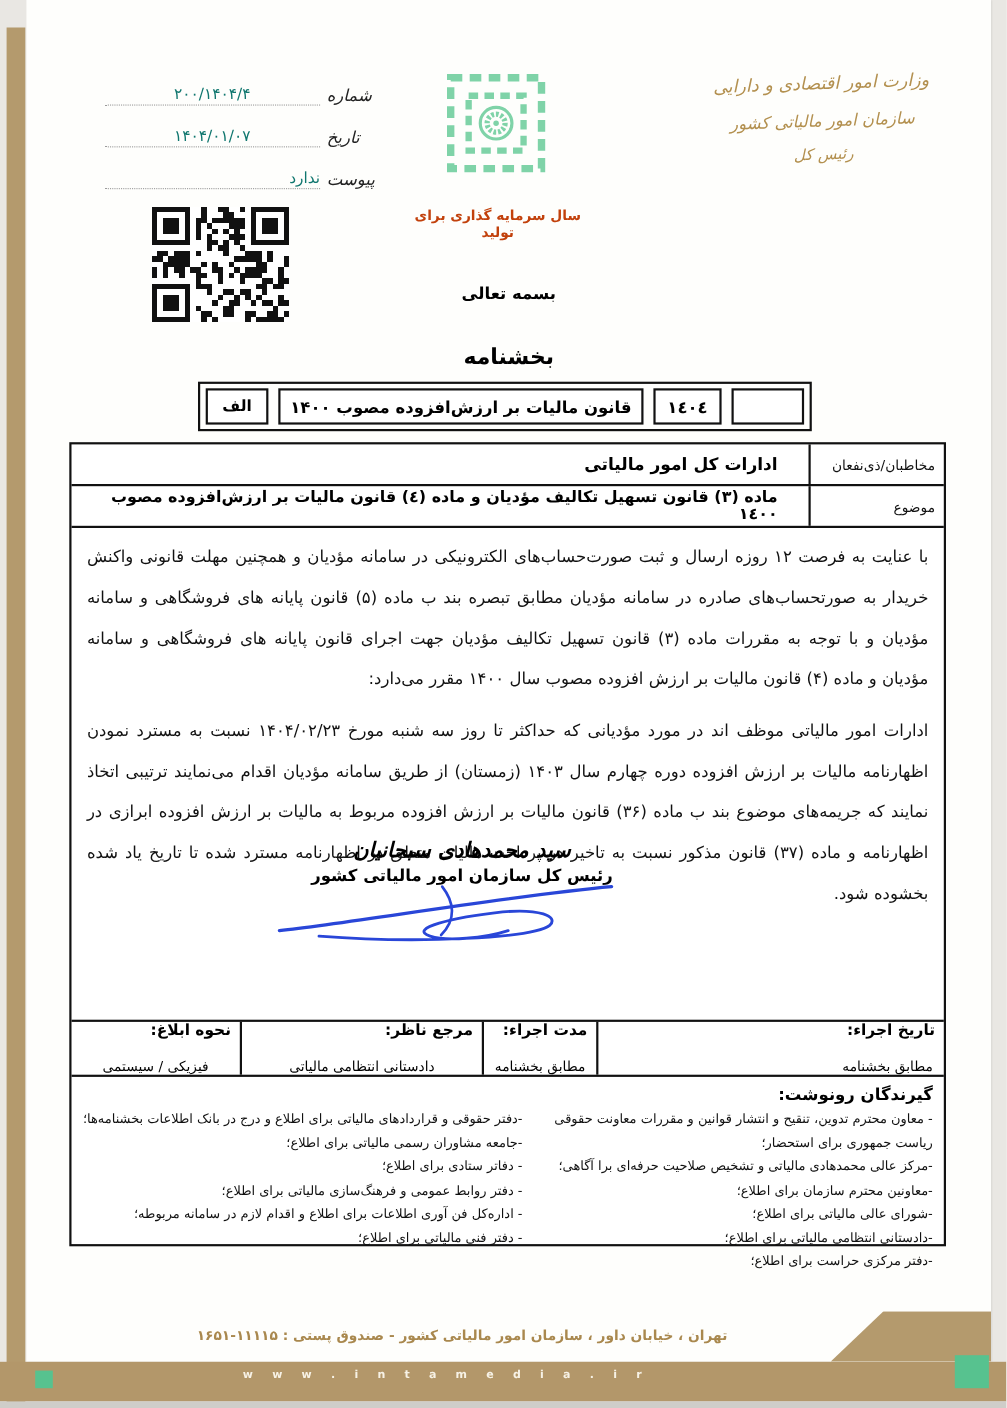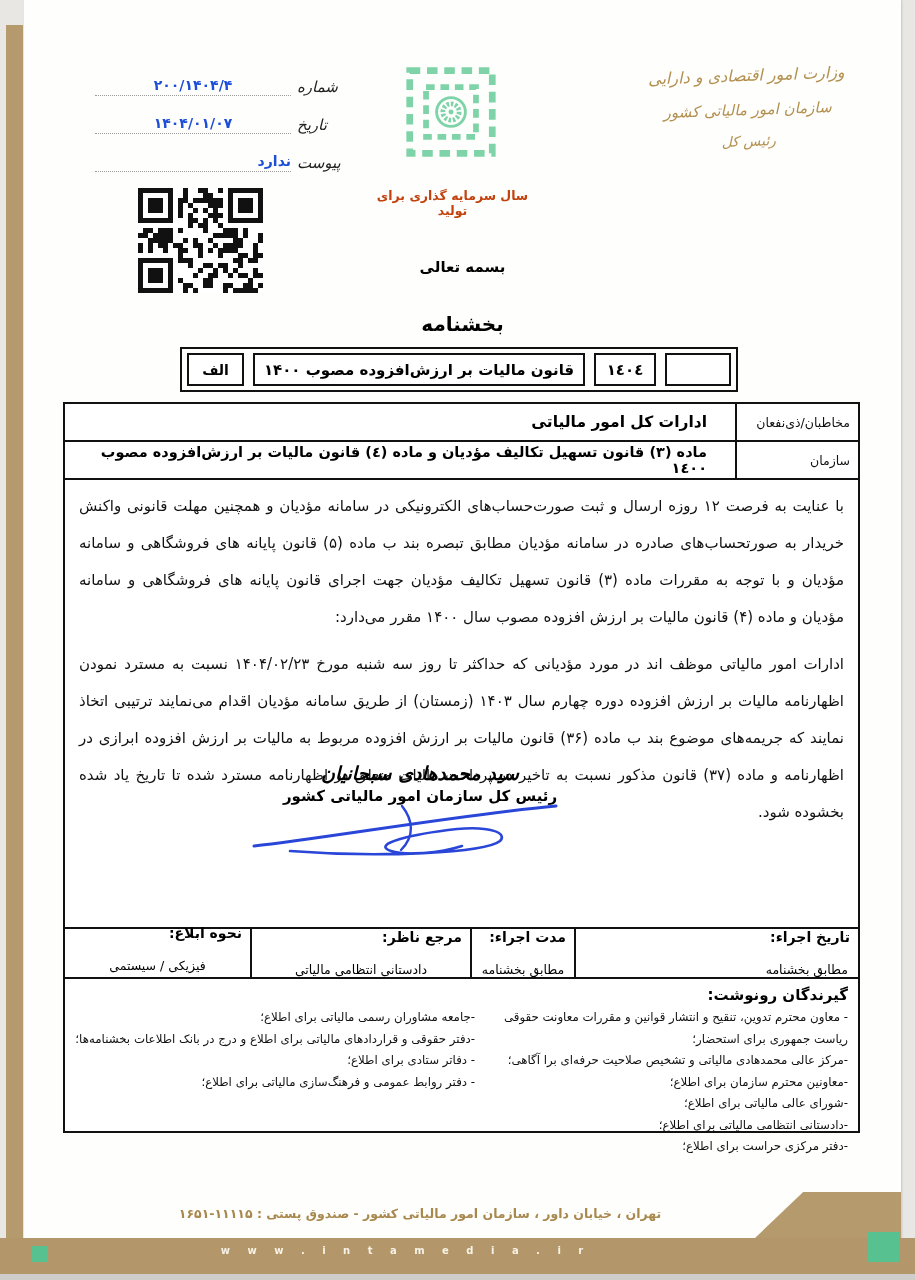--- a/index.html
+++ b/index.html
@@ -11,21 +11,21 @@
     clip-path:polygon(33% 0,100% 0,100% 100%,0 100%);}
   .bottom-band{position:absolute;left:0;top:1238px;width:915px;height:36px;background:#b3976a;}
   .bottom-gray{position:absolute;left:0;top:1274px;width:915px;height:6px;background:#cfcdc9;}
 
   
   .meta-block{position:absolute;left:95px;top:66px;width:248px;direction:rtl;}
   .meta-row{display:flex;align-items:flex-end;height:30px;margin-bottom:8px;}
   .meta-label{width:52px;font-size:15px;font-style:italic;color:#222;flex:none;text-align:left;padding-left:6px;}
   .meta-line{flex:1;border-bottom:1px dotted #9a9a9a;text-align:center;padding-bottom:1px;}
   .meta-line.right{text-align:right;}
-  .meta-value{font-weight:bold;font-size:14px;color:#1d4ed8;}
+  .meta-value{font-weight:normal;font-size:14px;color:#0f766e;}
 
   
   .logo-box{position:absolute;left:403px;top:64px;width:96px;height:96px;}
   .slogan{position:absolute;left:360px;top:188px;width:185px;text-align:center;font-weight:bold;font-size:12.5px;color:#c2410c;}
 
   
   .letterhead{position:absolute;left:615px;top:66px;width:265px;text-align:center;color:#b3904f;
     font-style:italic;transform:rotate(-2deg);}
   .lh1{font-size:16px;margin-bottom:16px;letter-spacing:1px;}
   .lh2{font-size:15px;margin-bottom:14px;letter-spacing:1px;}
@@ -63,24 +63,24 @@
 
   .sig-block{position:absolute;left:200px;top:282px;width:310px;text-align:center;}
   .sig-name{font-weight:bold;font-size:19px;line-height:23px;font-style:italic;}
   .sig-title{font-weight:bold;font-size:15px;line-height:23px;}
   .sig-scribble{position:absolute;left:185px;top:316px;width:310px;height:62px;}
 
   
   .row-exec{height:50px;}
   .exec-cell{display:flex;flex-direction:column;justify-content:center;border-left:2px solid #111;padding:2px 8px;}
   .exec-cell:last-child{border-left:none;}
-  .e1{width:284px;}
+  .e1{width:316px;}
   .e2{width:104px;}
   .e3{width:220px;}
-  .e4{flex:1;justify-content:flex-end;}
+  .e4{flex:1;}
   .exec-label{font-weight:bold;font-size:14px;text-align:right;line-height:20px;}
   .exec-value{font-size:12.5px;text-align:center;line-height:18px;margin-top:14px;}
   .exec-value.vright{text-align:right;padding-right:2px;}
 
   
   .row-cc{display:block;height:152px;padding:4px 10px 4px 6px;}
   .cc-header{font-weight:bold;font-size:15px;text-align:right;line-height:24px;}
   .cc-cols{display:flex;direction:rtl;}
   .cc-col{font-size:11.8px;line-height:21.5px;text-align:right;color:#111;}
   .cc-col.right{width:48%;padding-left:6px;}
@@ -312,21 +312,21 @@
     <div class="class-cell c-law">قانون مالیات بر ارزش‌افزوده مصوب ۱۴۰۰</div>
     <div class="class-cell c-letter">الف</div>
   </div>
 
   <div class="main-table">
     <div class="t-row row-addressee">
       <div class="lbl-cell">مخاطبان/ذی‌نفعان</div>
       <div class="val-cell">ادارات کل امور مالیاتی</div>
     </div>
     <div class="t-row row-subject">
-      <div class="lbl-cell">سازمان</div>
+      <div class="lbl-cell">موضوع</div>
       <div class="val-cell">ماده (۳) قانون تسهیل تکالیف مؤدیان و ماده (٤) قانون مالیات بر ارزش‌افزوده مصوب ١٤٠٠</div>
     </div>
 
     <div class="t-row">
       <div class="body-cell" style="width:100%;">
         <p class="body-par">با عنایت به فرصت ۱۲ روزه ارسال و ثبت صورت‌حساب‌های الکترونیکی در سامانه مؤدیان و همچنین مهلت قانونی واکنش خریدار به صورتحساب‌های صادره در سامانه مؤدیان مطابق تبصره بند ب ماده (۵) قانون پایانه های فروشگاهی و سامانه مؤدیان و با توجه به مقررات ماده (۳) قانون تسهیل تکالیف مؤدیان جهت اجرای قانون پایانه های فروشگاهی و سامانه مؤدیان و ماده (۴) قانون مالیات بر ارزش افزوده مصوب سال ۱۴۰۰ مقرر می‌دارد:</p>
         <p class="body-par">ادارات امور مالیاتی موظف اند در مورد مؤدیانی که حداکثر تا روز سه شنبه مورخ ۱۴۰۴/۰۲/۲۳ نسبت به مسترد نمودن اظهارنامه مالیات بر ارزش افزوده دوره چهارم سال ۱۴۰۳ (زمستان) از طریق سامانه مؤدیان اقدام می‌نمایند ترتیبی اتخاذ نمایند که جریمه‌های موضوع بند ب ماده (۳۶) قانون مالیات بر ارزش افزوده مربوط به مالیات بر ارزش افزوده ابرازی در اظهارنامه و ماده (۳۷) قانون مذکور نسبت به تاخیر در پرداخت مالیات متعلق در اظهارنامه مسترد شده تا تاریخ یاد شده بخشوده شود.</p>
         <div class="sig-block">
           <div class="sig-name">سید محمدهادی سبحانیان</div>
           <div class="sig-title">رئیس کل سازمان امور مالیاتی کشور</div>
@@ -365,24 +365,26 @@
       <div class="cc-cols">
         <div class="cc-col right">
           <div>- معاون محترم تدوین، تنقیح و انتشار قوانین و مقررات معاونت حقوقی ریاست جمهوری برای استحضار؛</div>
           <div>-مرکز عالی محمدهادی مالیاتی و تشخیص صلاحیت حرفه‌ای برا آگاهی؛</div>
           <div>-معاونین محترم سازمان برای اطلاع؛</div>
           <div>-شورای عالی مالیاتی برای اطلاع؛</div>
           <div>-دادستانی انتظامی مالیاتی برای اطلاع؛</div>
           <div>-دفتر مرکزی حراست برای اطلاع؛</div>
         </div>
         <div class="cc-col left">
+          <div>-دفتر حقوقی و قراردادهای مالیاتی برای اطلاع و درج در بانک اطلاعات بخشنامه‌ها؛</div>
           <div>-جامعه مشاوران رسمی مالیاتی برای اطلاع؛</div>
-          <div>-دفتر حقوقی و قراردادهای مالیاتی برای اطلاع و درج در بانک اطلاعات بخشنامه‌ها؛</div>
           <div>- دفاتر ستادی برای اطلاع؛</div>
           <div>- دفتر روابط عمومی و فرهنگ‌سازی مالیاتی برای اطلاع؛</div>
+          <div>- اداره‌کل فن آوری اطلاعات برای اطلاع و اقدام لازم در سامانه مربوطه؛</div>
+          <div>- دفتر فنی مالیاتی برای اطلاع؛</div>
         </div>
       </div>
     </div>
   </div>
 
   <div class="corner-notch"></div>
   <div class="footer-address">تهران ، خیابان داور ، سازمان امور مالیاتی کشور - صندوق پستی : ۱۱۱۱۵-۱۶۵۱</div>
   <div class="bottom-band"></div>
   <div class="site-text">w w w . i n t a m e d i a . i r</div>
   <div class="sq sq-left"></div>

